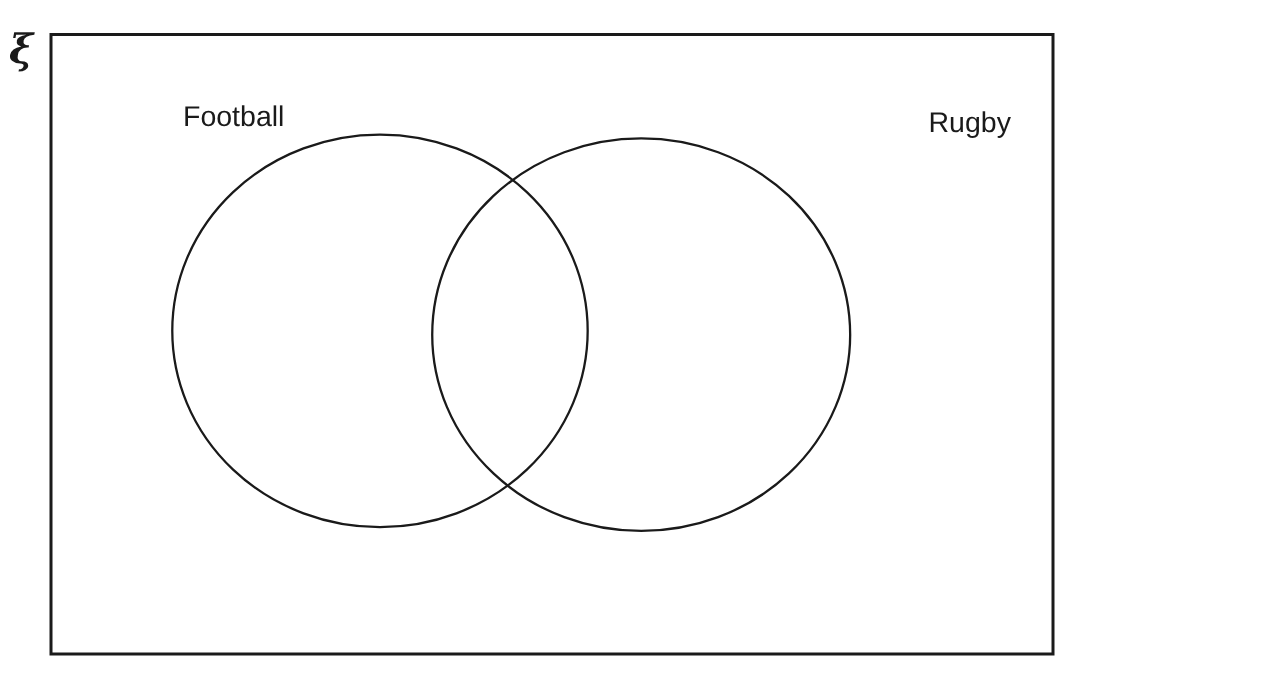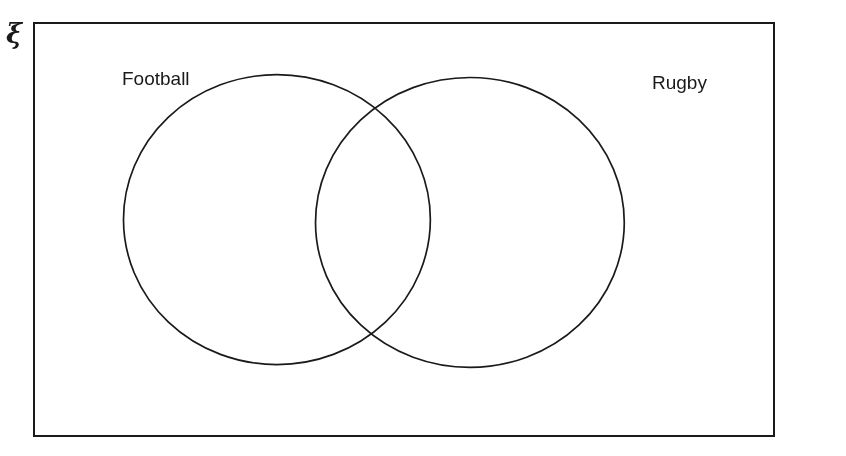--- a/index.html
+++ b/index.html
@@ -23,21 +23,21 @@
     font-size: 27px;
     font-weight: bold;
     font-style: italic;
     color: #1a1a1a;
     line-height: 1;
   }
   .universal-rect {
     position: absolute;
     left: 33px;
     top: 22px;
-    width: 742px;
+    width: 670px;
     height: 415px;
     border: 2px solid #1a1a1a;
     box-sizing: border-box;
     background: #ffffff;
   }
   .venn-svg {
     position: absolute;
     left: 0;
     top: 0;
     width: 100%;
@@ -48,21 +48,21 @@
     font-size: 19px;
     color: #1a1a1a;
     white-space: nowrap;
     line-height: 1;
   }
   .label-football {
     left: 87px;
     top: 45px;
   }
   .label-rugby {
-    left: 617px;
+    left: 584px;
     top: 49px;
     text-align: right;
   }
 </style>
 </head>
 <body>
 
 <div class="canvas">
 
   <span class="universal-symbol">ξ</span>

